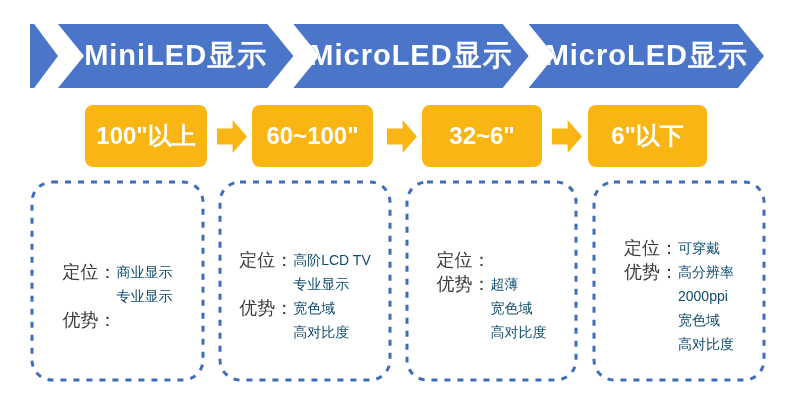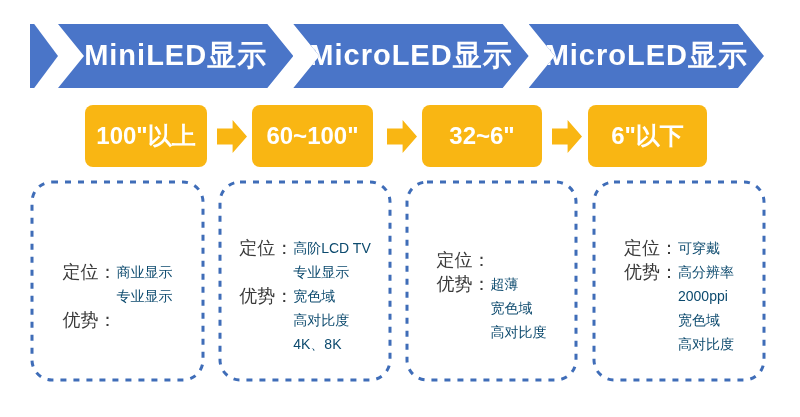--- a/index.html
+++ b/index.html
@@ -163,21 +163,20 @@
           <span class="vals">
             <span>高阶LCD TV</span>
             <span>专业显示</span>
           </span>
         </div>
         <div class="drow">
           <span class="lbl">优势：</span>
           <span class="vals">
             <span>宽色域</span>
             <span>高对比度</span>
-            <span>4K、8K</span>
           </span>
         </div>
       </div>
     </div>
   </div>
 
   <div class="dbox dbox-3">
     <svg class="dash-border" viewBox="0 0 173 202" preserveAspectRatio="none">
       <rect x="2" y="2" width="169" height="198" rx="20" fill="none" stroke="#3f6db8" stroke-width="3" stroke-dasharray="6 7"></rect>
     </svg>

